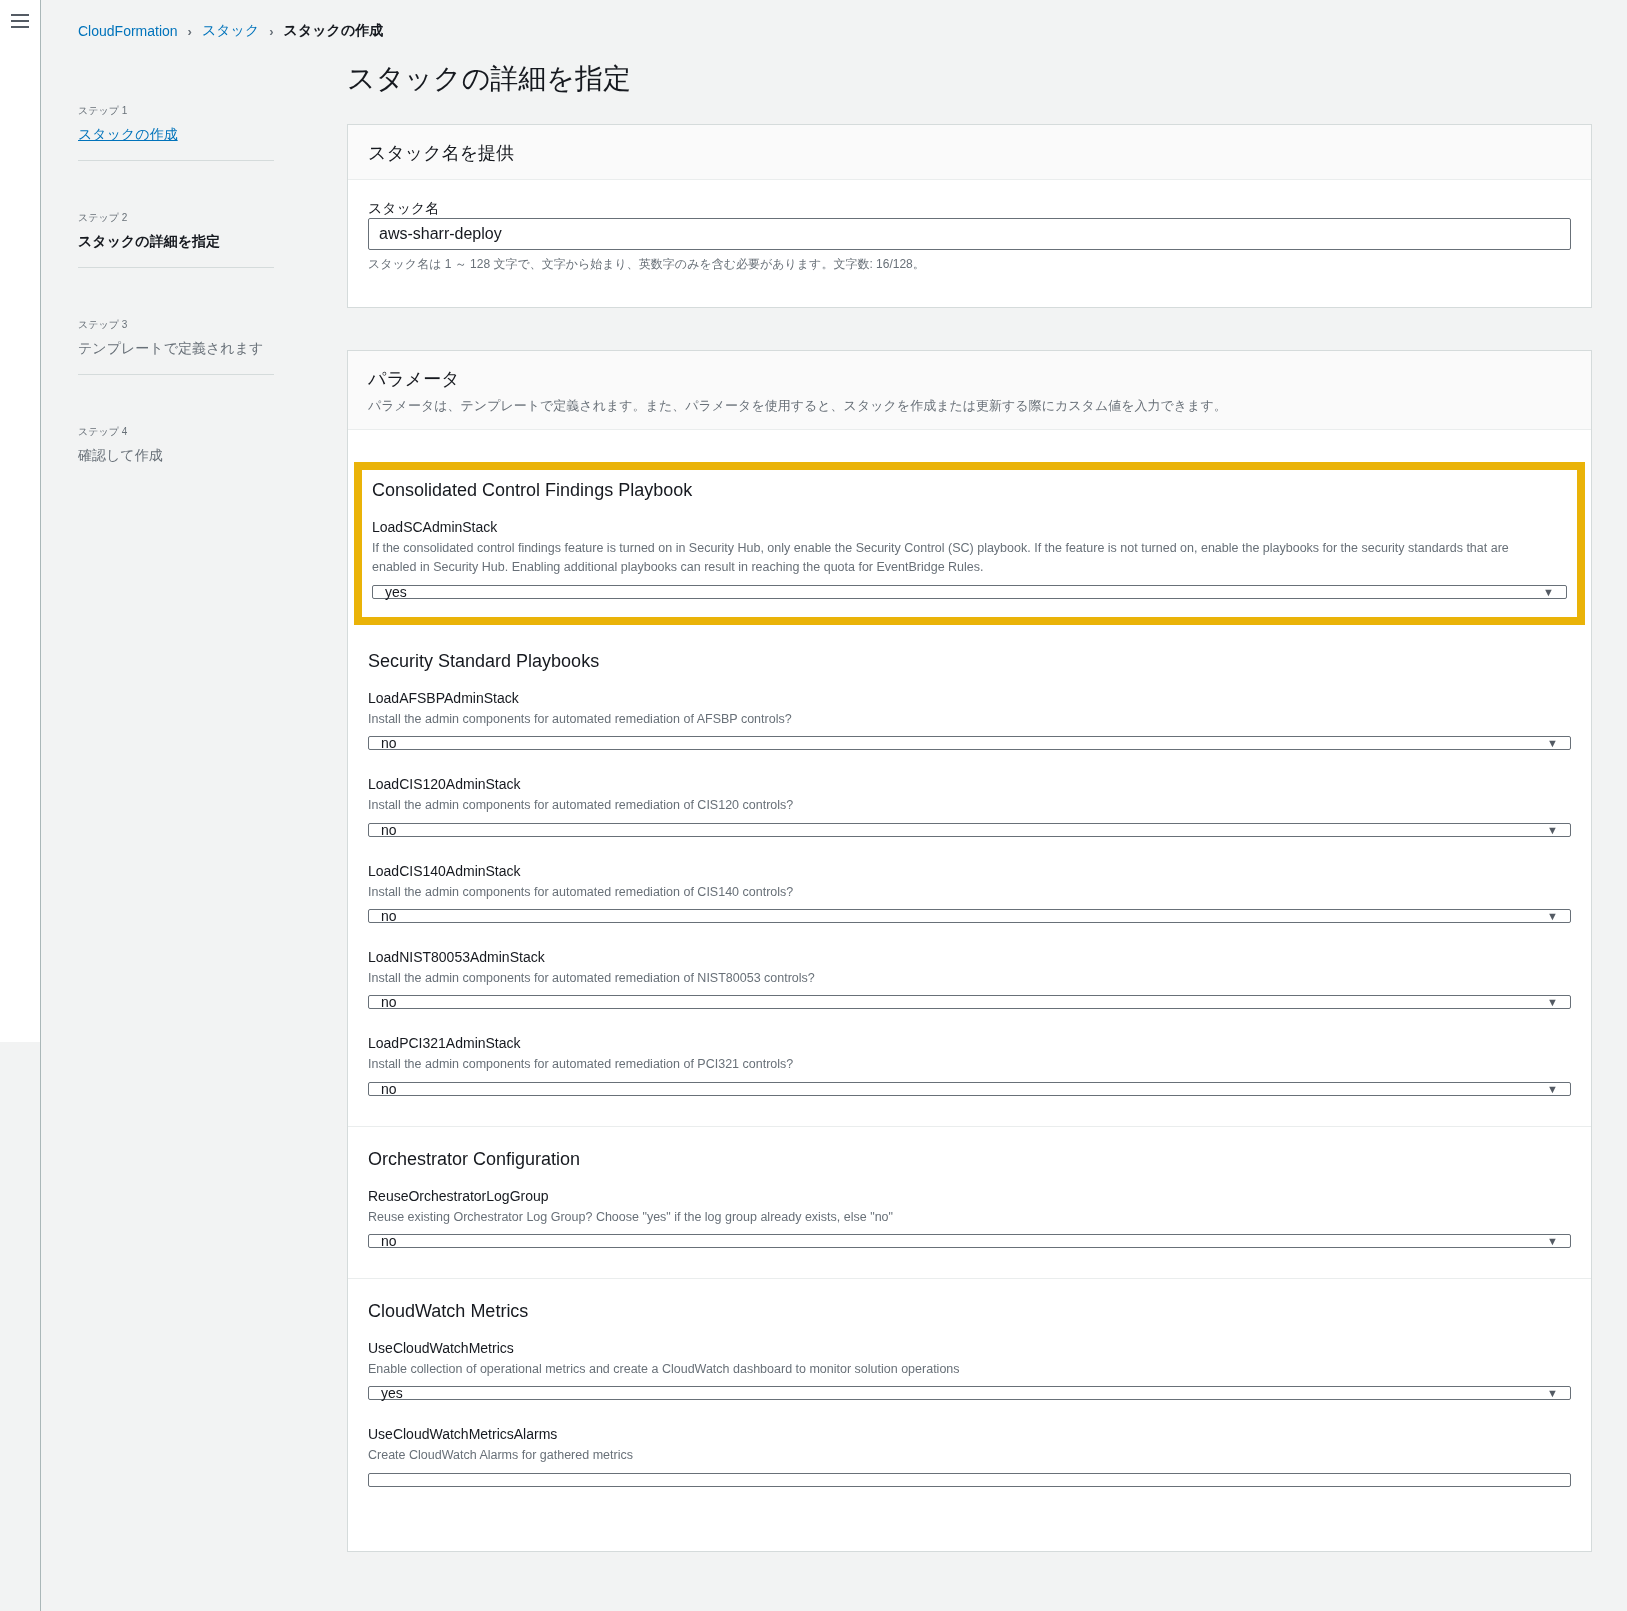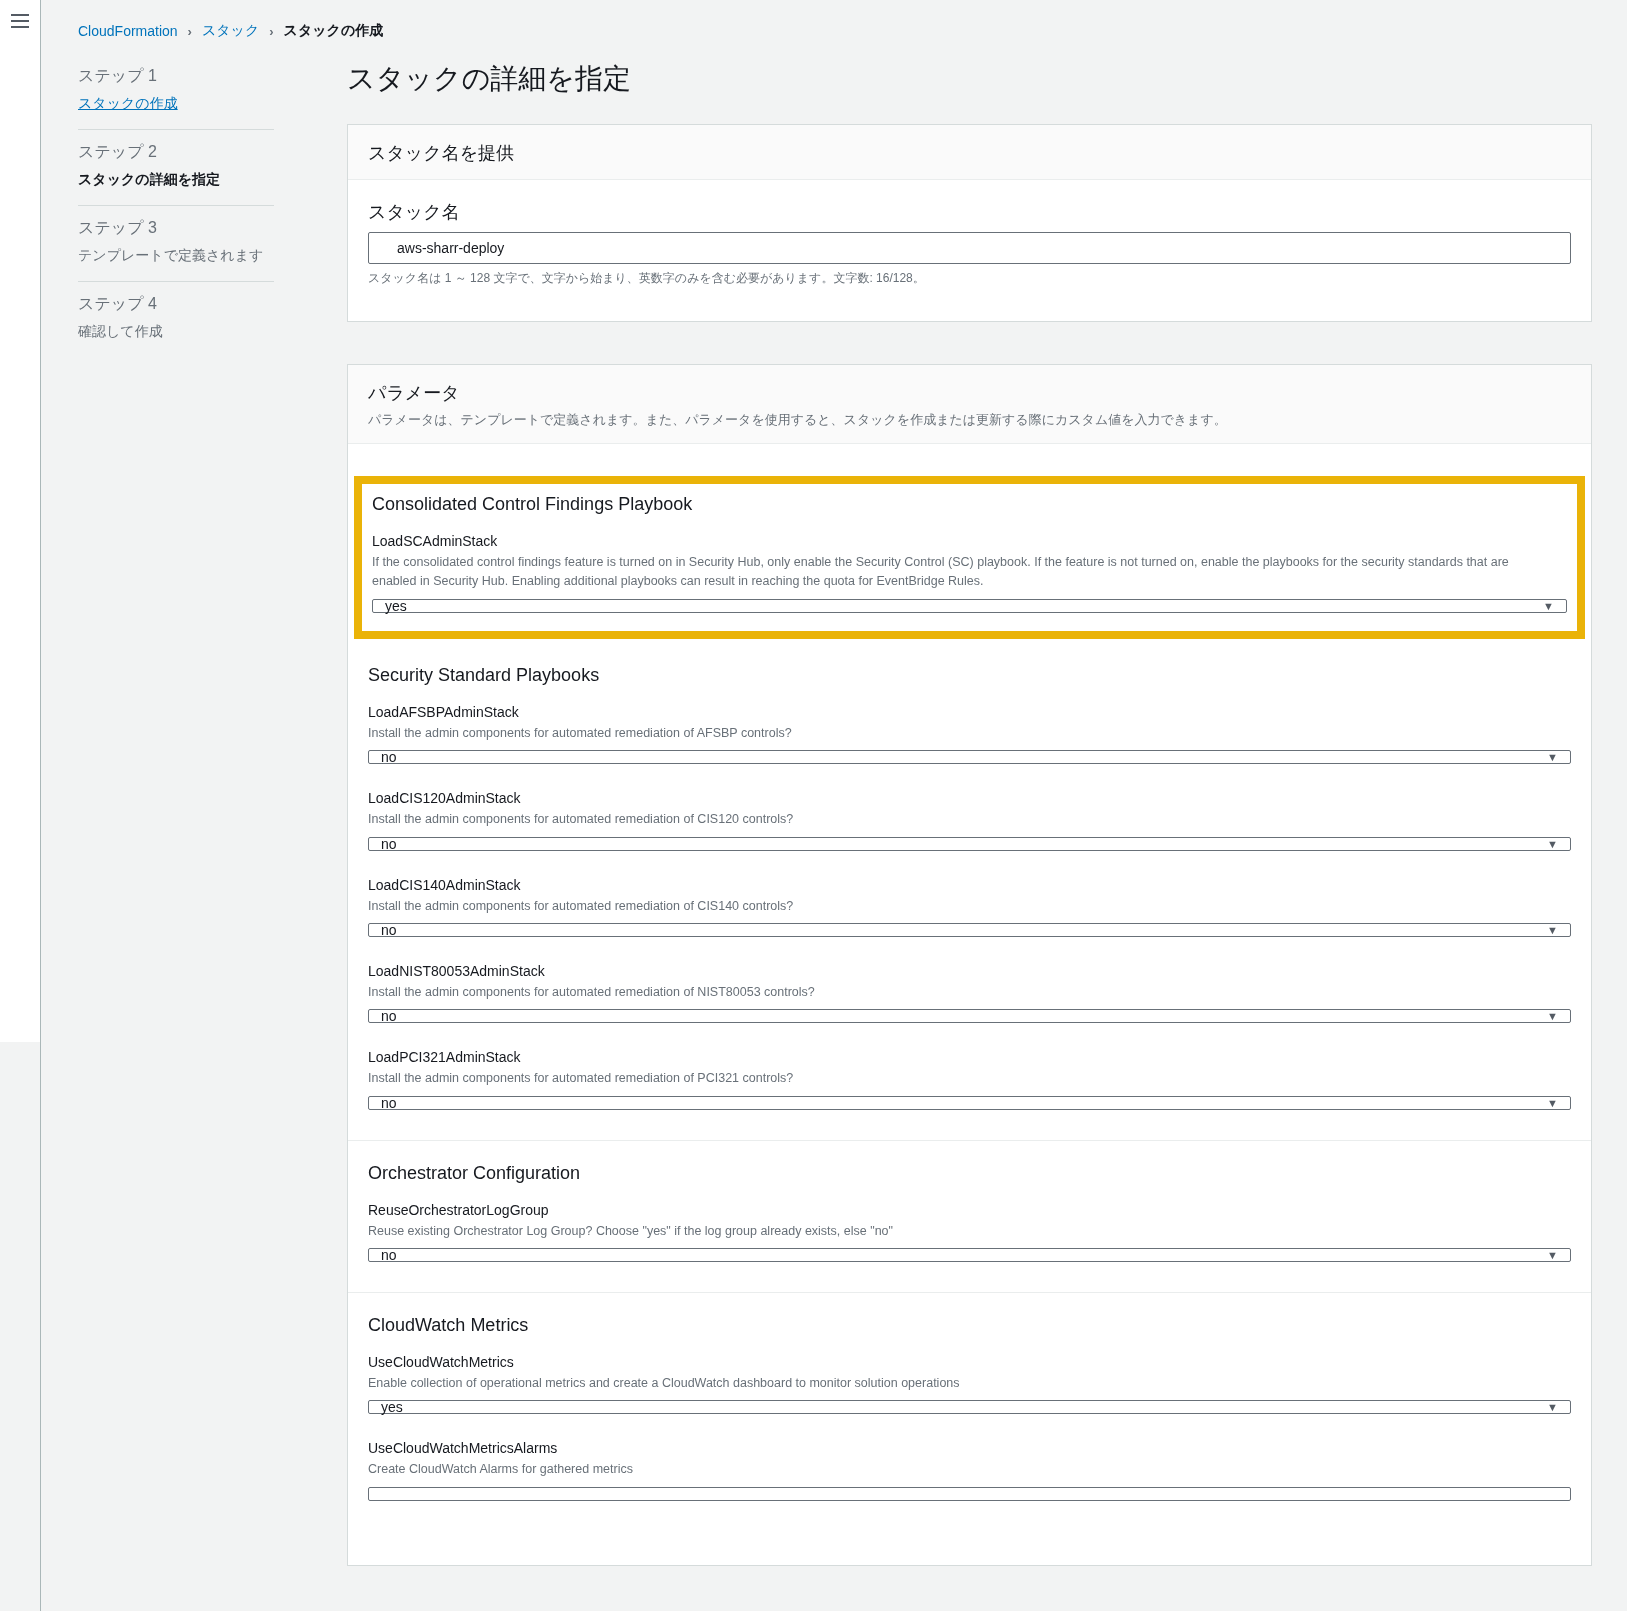--- a/index.html
+++ b/index.html
@@ -30,41 +30,41 @@
   .breadcrumb a { color: #0073bb; cursor: pointer; }
   .breadcrumb .sep { color: #687078; font-size: 13px; font-weight: 700; }
   .breadcrumb .current { color: #16191f; font-weight: 700; }
 
   .layout { display: flex; align-items: flex-start; }
 
   
   .steps { width: 196px; margin-right: 73px; flex: none; }
   .step-block { padding: 12px 0 16px 0; border-bottom: 1px solid #d5dbdb; }
   .step-block:last-child { border-bottom: none; }
-  .step-label { font-size: 16px; color: #687078; margin-bottom: 8px; }
+  .step-label { font-size: 10px; color: #687078; margin-bottom: 8px; margin-top: 38px; }
   .step-title { font-size: 14px; color: #687078; }
   .step-title.link { color: #0073bb; text-decoration: underline; cursor: pointer; }
   .step-title.current { color: #16191f; font-weight: 700; }
 
   
   .main { width: 1245px; flex: none; }
   .page-title { font-size: 28px; font-weight: 400; color: #16191f; padding: 6px 0 26px 0; }
 
   .panel { background: #ffffff; border: 1px solid #d5dbdb; border-radius: 0; }
   .panel + .panel { margin-top: 42px; }
   .panel-header { background: #fafafa; border-bottom: 1px solid #eaeded; padding: 16px 20px 14px 20px; }
   .panel-title { font-size: 18px; font-weight: 400; color: #16191f; }
   .panel-desc { font-size: 13px; color: #687078; margin-top: 6px; }
   .panel-body { padding: 20px 20px 34px 20px; }
 
-  .field-label-sm { font-size: 18px; color: #16191f; margin-bottom: 8px; }
+  .field-label-sm { font-size: 14px; color: #16191f; }
   .text-input {
     height: 32px; border: 1px solid #687078; border-radius: 2px; background: #fff;
-    font-size: 14px; color: #16191f; display: flex; align-items: center;
-    padding: 0 28px; width: 100%; cursor: text;
+    font-size: 16px; color: #16191f; display: flex; align-items: center;
+    padding: 0 10px; width: 100%; cursor: text;
   }
   .helper { font-size: 12px; color: #687078; margin-top: 6px; }
 
   
   .group-heading { font-size: 18px; font-weight: 400; color: #16191f; margin: 0 0 18px 0; }
   .param-group { margin-bottom: 30px; }
   .param-group.highlighted {
     border: 8px solid #eab308;
     margin: 12px -14px 26px -14px;
     padding: 10px 10px 18px 10px;

